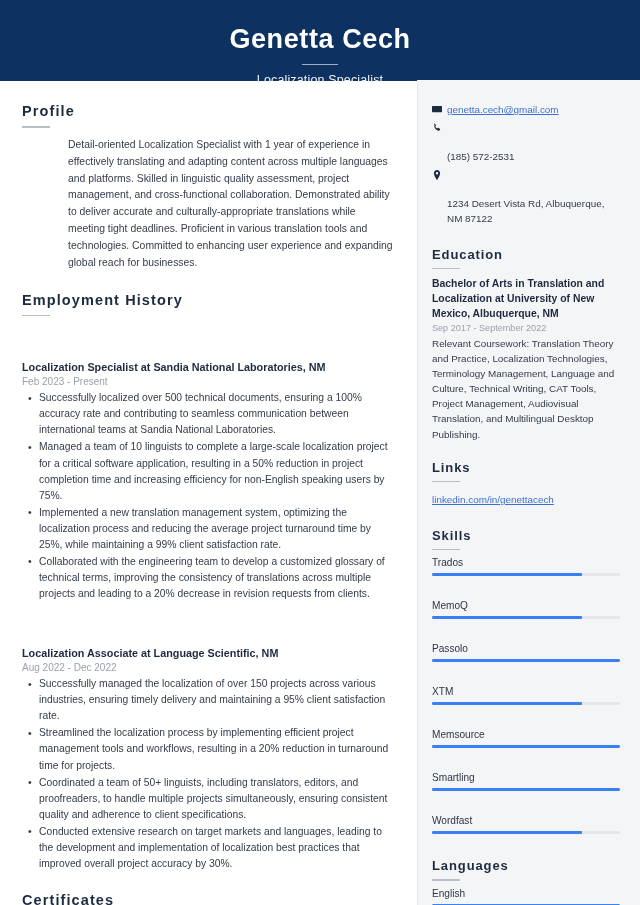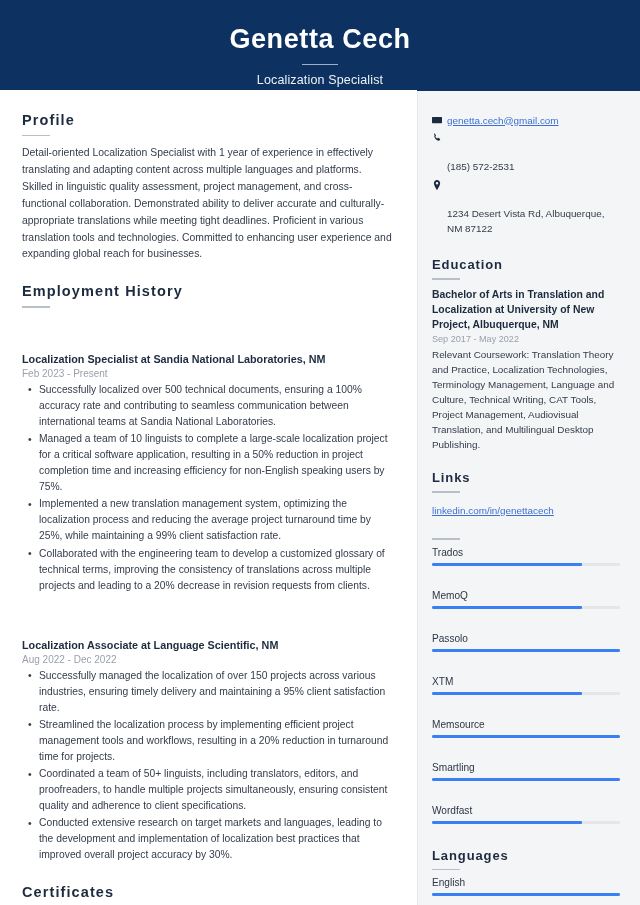--- a/index.html
+++ b/index.html
@@ -88,20 +88,21 @@
   .sec-rule.tight { margin: 6px 0 7px 0; }
 
   .section { margin-bottom: 20px; }
 
   
   .para {
     font-size: 10.4px;
     line-height: 1.62;
     color: #333c4a;
     text-align: left;
+    margin-left: 46px;
   }
 
   .job { margin-bottom: 11px; margin-top: 44px; }
   .job-title {
     font-size: 10.8px;
     font-weight: bold;
     color: #1d2b3f;
     line-height: 1.4;
   }
   .job-date {
@@ -293,32 +294,33 @@
             </svg>
           </span>
           <span class="contact-text">1234 Desert Vista Rd, Albuquerque, NM 87122</span>
         </div>
 
       </div>
 
       <div class="sidebar-sec-gap">
         <div class="sec-head small">Education</div>
         <div class="sec-rule tight"></div>
-        <div class="edu-title">Bachelor of Arts in Translation and Localization at University of New Project, Albuquerque, NM</div>
-        <div class="edu-date">Sep 2017 - May 2022</div>
+        <div class="edu-title">Bachelor of Arts in Translation and Localization at University of New Mexico, Albuquerque, NM</div>
+        <div class="edu-date">Sep 2017 - September 2022</div>
         <div class="edu-desc">Relevant Coursework: Translation Theory and Practice, Localization Technologies, Terminology Management, Language and Culture, Technical Writing, CAT Tools, Project Management, Audiovisual Translation, and Multilingual Desktop Publishing.</div>
       </div>
 
       <div class="sidebar-sec-gap links-block">
         <div class="sec-head small">Links</div>
         <div class="sec-rule tight"></div>
         <a class="link" href="#">linkedin.com/in/genettacech</a>
       </div>
 
       <div class="sidebar-sec-gap">
+        <div class="sec-head small">Skills</div>
         <div class="sec-rule tight"></div>
 
         <div class="skill-item">
           <div class="skill-label">Trados</div>
           <div class="skill-track">
             <div class="skill-fill" style="width: 80%;"></div>
           </div>
         </div>
         <div class="skill-item">
           <div class="skill-label">MemoQ</div>

